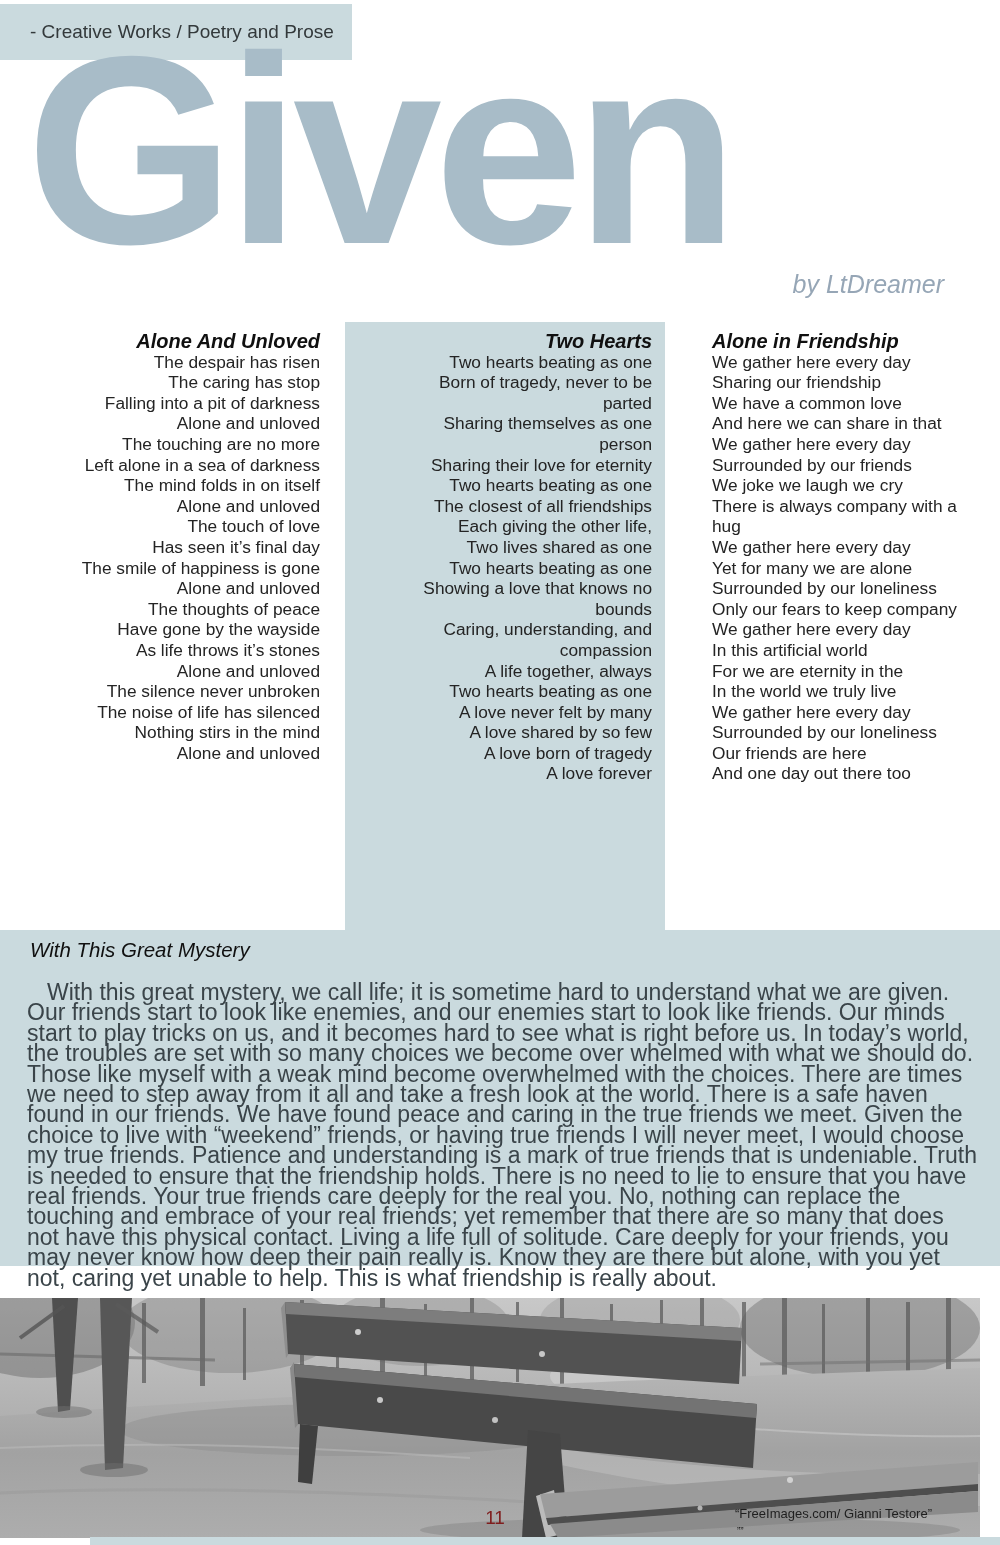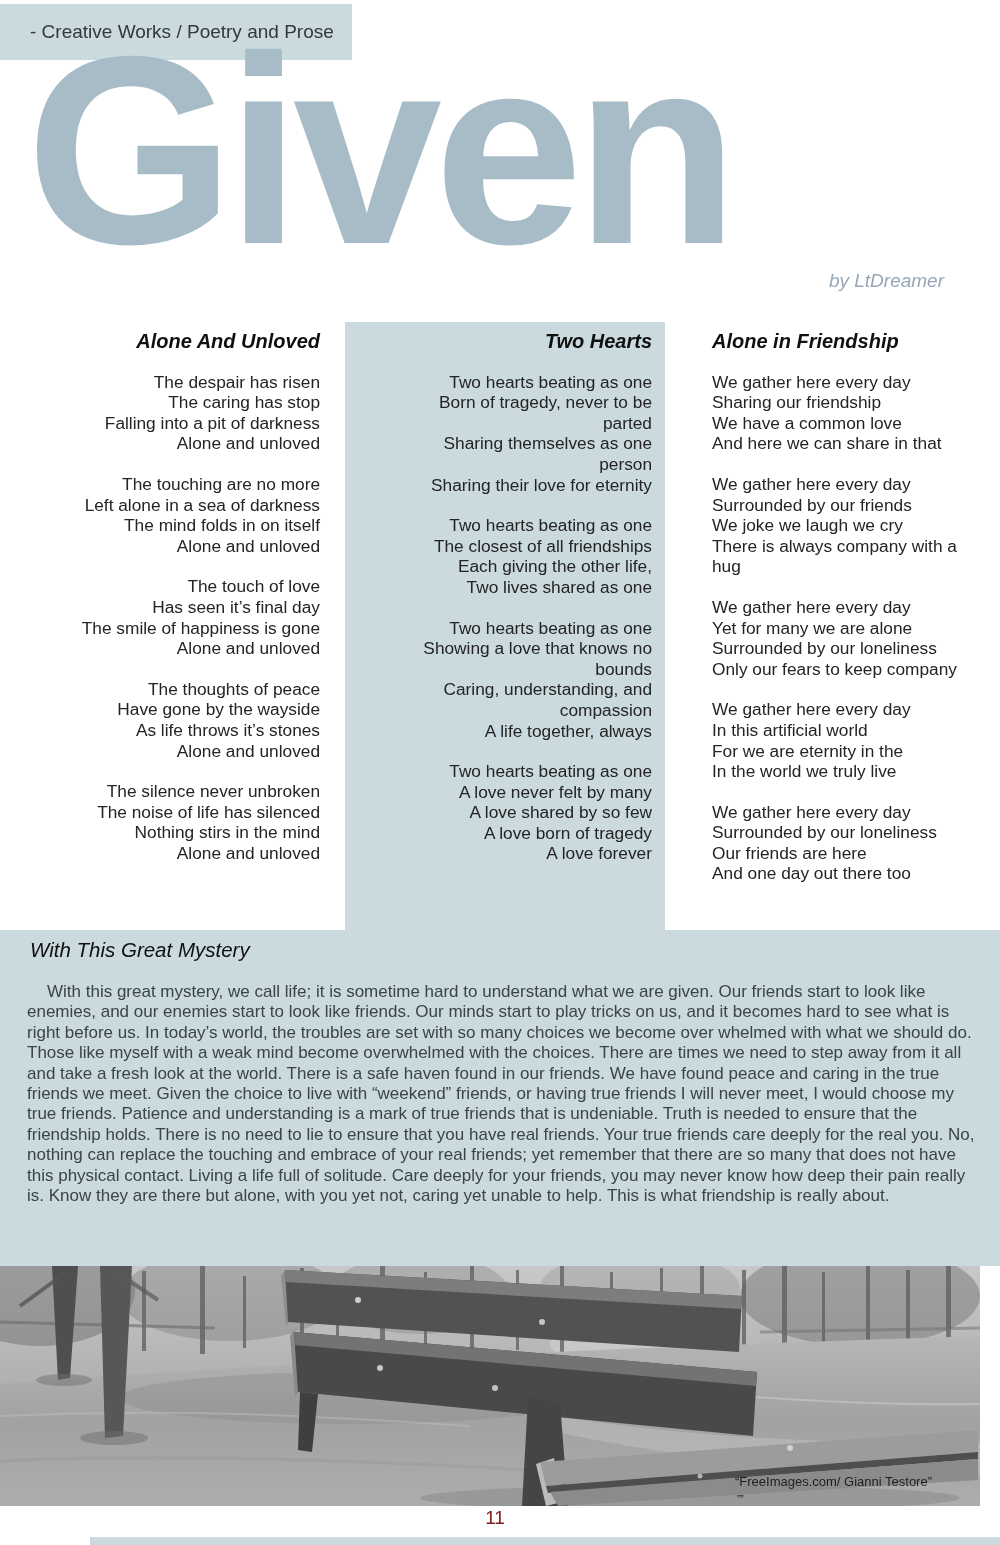--- a/index.html
+++ b/index.html
@@ -11,42 +11,42 @@
   .header-bar{
     position:absolute;top:4px;left:0;width:352px;height:56px;background:var(--panel);
     display:flex;align-items:center;box-sizing:border-box;padding-left:30px;
     font-size:19px;color:#33393b;
   }
   .poetry-title{
     position:absolute;top:16px;left:26px;font-size:268px;line-height:1;
     font-weight:bold;color:var(--title);letter-spacing:-8px;white-space:nowrap;
   }
   .byline{
-    position:absolute;top:270px;right:56px;font-size:19px;font-style:italic;
+    position:absolute;top:270px;right:56px;font-size:25px;font-style:italic;
     color:var(--byline);
   }
   .panel-middle{position:absolute;left:345px;top:322px;width:320px;height:608px;background:var(--panel);}
   .panel-essay{position:absolute;left:0;top:930px;width:1000px;height:336px;background:var(--panel);}
   .poem-col{position:absolute;top:331px;font-size:17.3px;line-height:20.6px;color:var(--poem-text);}
   .poem-col-1{left:32px;width:288px;text-align:right;}
   .poem-col-2{left:372px;width:280px;text-align:right;}
   .poem-col-3{left:712px;width:278px;}
   .poem-title{font-size:20px;font-weight:bold;font-style:italic;color:#101010;margin:0;}
-  .stanza{margin-top:20px;}
+  .stanza{}
   .poem-line{white-space:nowrap;}
   .poem-col-2 .poem-line, .poem-col-3 .poem-line{white-space:normal;}
   .essay-title{
     position:absolute;left:30px;top:938px;font-size:20.5px;font-weight:normal;
     font-style:italic;color:#101010;
   }
   .essay-body{
-    position:absolute;left:27px;top:982px;width:950px;font-size:17px;
+    position:absolute;left:27px;top:982px;width:950px;font-size:23px;
     line-height:20.4px;color:var(--body-text);text-indent:20px;text-align:left;
   }
-  .photo{position:absolute;left:0;top:1266px;width:980px;height:240px;background:#adadad;}
+  .photo{position:absolute;left:0;top:1298px;width:980px;height:240px;background:#adadad;}
   .photo svg{display:block;}
   .photo-credit{
     position:absolute;left:735px;top:208px;font-size:13px;color:#1f1f1f;white-space:nowrap;
   }
   .photo-credit-mark{position:absolute;left:737px;top:228px;font-size:10px;color:#1f1f1f;}
   .page-number{
     position:absolute;top:1507px;left:0;width:990px;text-align:center;
     font-size:19px;font-weight:normal;color:#7f1d1d;
   }
   .bottom-bar{position:absolute;left:90px;top:1537px;width:910px;height:8px;background:var(--panel);}

